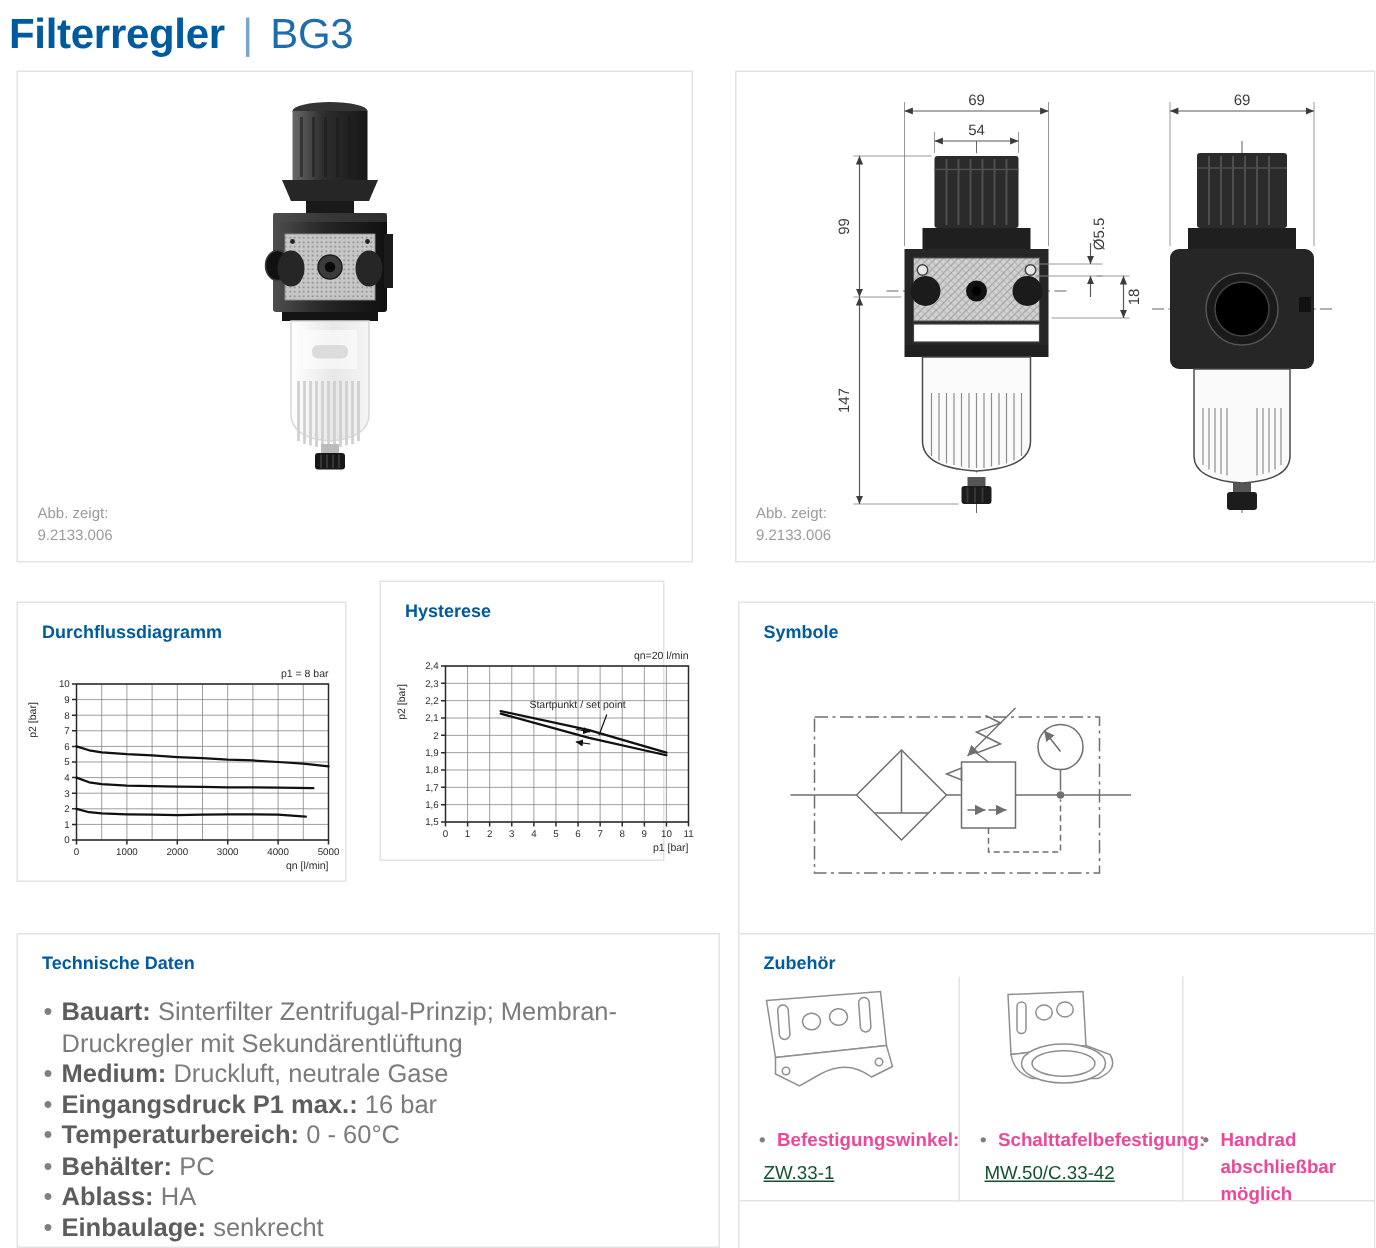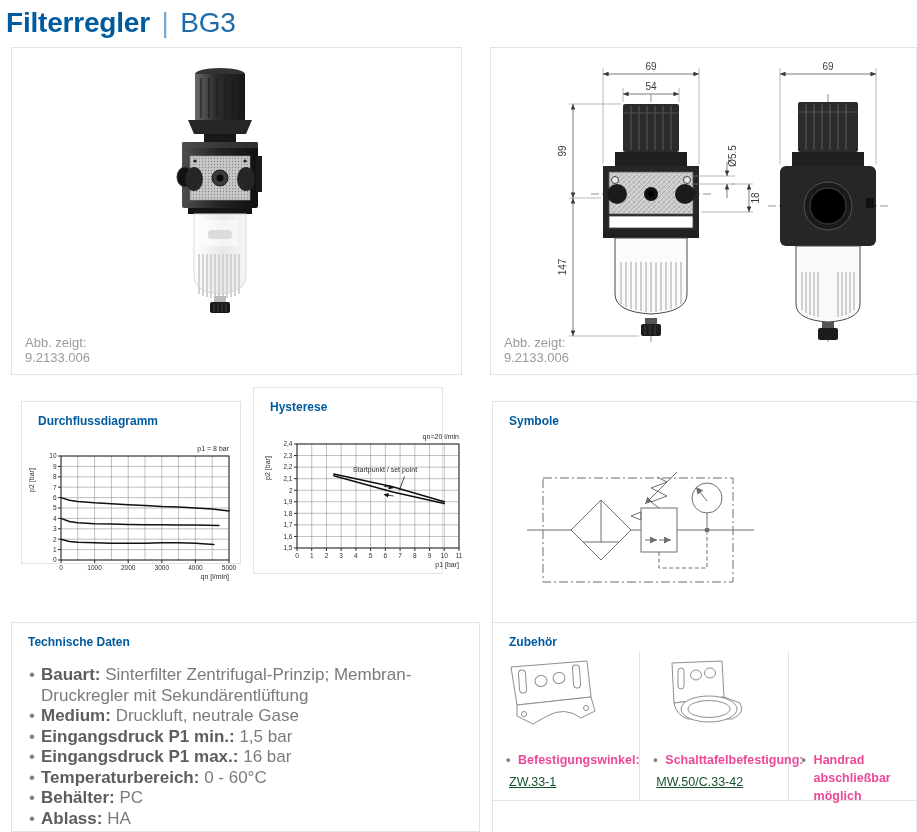--- a/index.html
+++ b/index.html
@@ -4,29 +4,29 @@
 <style>
   *{margin:0;padding:0;box-sizing:border-box}
   html,body{width:917px;height:832px;background:#fff;overflow:hidden;
     font-family:"Liberation Sans",sans-serif;color:#6f6f6f;position:relative}
   .page-title{position:absolute;left:6px;top:7px;font-size:28px;color:#005a9e;letter-spacing:-.2px}
   .page-title .t-main{font-weight:bold}
   .page-title .t-sep{color:#7ba6cd;font-weight:normal;padding:0 4px}
   .page-title .t-sub{color:#1e6cab;font-weight:normal}
   .panel{position:absolute;background:#fff;border:1px solid #e3e3e3}
   .panel h2{font-size:12px;font-weight:bold;color:#005a9e;position:absolute;left:16px;top:12px;white-space:nowrap}
-  .fig-caption{position:absolute;left:13px;bottom:9px;font-size:13px;line-height:15px;color:#9b9b9b}
+  .fig-caption{position:absolute;left:13px;bottom:9px;font-size:10px;line-height:15px;color:#9b9b9b}
   
   .p-photo{left:11px;top:47px;width:451px;height:328px}
   .p-draw{left:490px;top:47px;width:427px;height:328px}
   .photo-svg{position:absolute;left:132px;top:10px}
   .draw-front{position:absolute;left:48px;top:4px}
   .draw-side{position:absolute;left:252px;top:4px}
   
-  .p-flow{left:21px;top:401px;width:220px;height:163px}
+  .p-flow{left:11px;top:401px;width:220px;height:187px}
   .p-hyst{left:253px;top:387px;width:190px;height:187px}
   .p-symb{left:492px;top:401px;width:425px;height:223px}
   .chart-svg{position:absolute;left:3px;top:40px}
   .symbol-svg{position:absolute;left:30px;top:52px}
   
   .p-tech{left:11px;top:622px;width:469px;height:210px}
   .p-acc{left:492px;top:622px;width:425px;height:215px}
   .tech-list{position:absolute;left:16px;top:42px;width:440px;list-style:none}
   .tech-list li{position:relative;padding-left:13px;font-size:17px;line-height:20.5px}
   .tech-list li::before{content:"\2022";position:absolute;left:1px;top:0;color:#808080}
@@ -457,21 +457,20 @@
     <line class="sy" x1="184" y1="59" x2="184" y2="73"></line>
     <polyline class="sy" points="136,98 136,114 184,114 184,79" stroke-dasharray="4 2.5"></polyline>
   </svg>
 </section>
 
 <section class="panel p-tech">
   <h2>Technische Daten</h2>
   <ul class="tech-list">
     <li><span class="t-label">Bauart:</span> <span class="t-value">Sinterfilter Zentrifugal-Prinzip; Membran-Druckregler mit Sekundärentlüftung</span></li>
     <li><span class="t-label">Medium:</span> <span class="t-value">Druckluft, neutrale Gase</span></li>
-    <li><span class="t-label">Eingangsdruck P1 min.:</span> <span class="t-value">1,5 bar</span></li>
     <li><span class="t-label">Eingangsdruck P1 max.:</span> <span class="t-value">16 bar</span></li>
     <li><span class="t-label">Temperaturbereich:</span> <span class="t-value">0 - 60°C</span></li>
     <li><span class="t-label">Behälter:</span> <span class="t-value">PC</span></li>
     <li><span class="t-label">Ablass:</span> <span class="t-value">HA</span></li>
     <li><span class="t-label">Einbaulage:</span> <span class="t-value">senkrecht</span></li>
 
   </ul>
 </section>
 
 <section class="panel p-acc">

